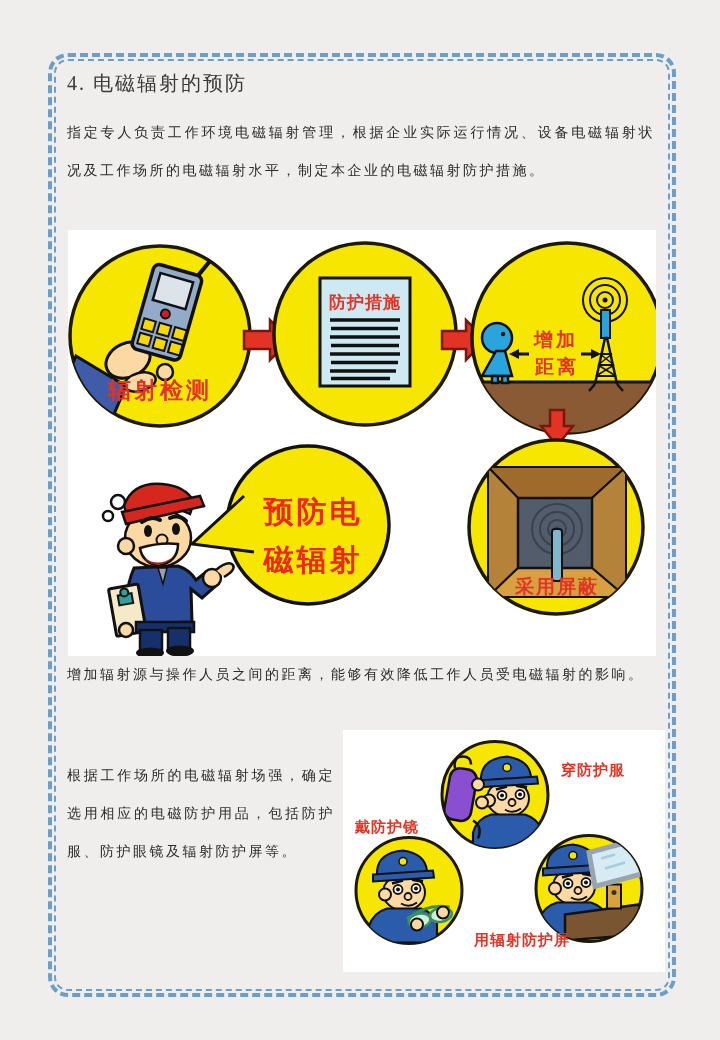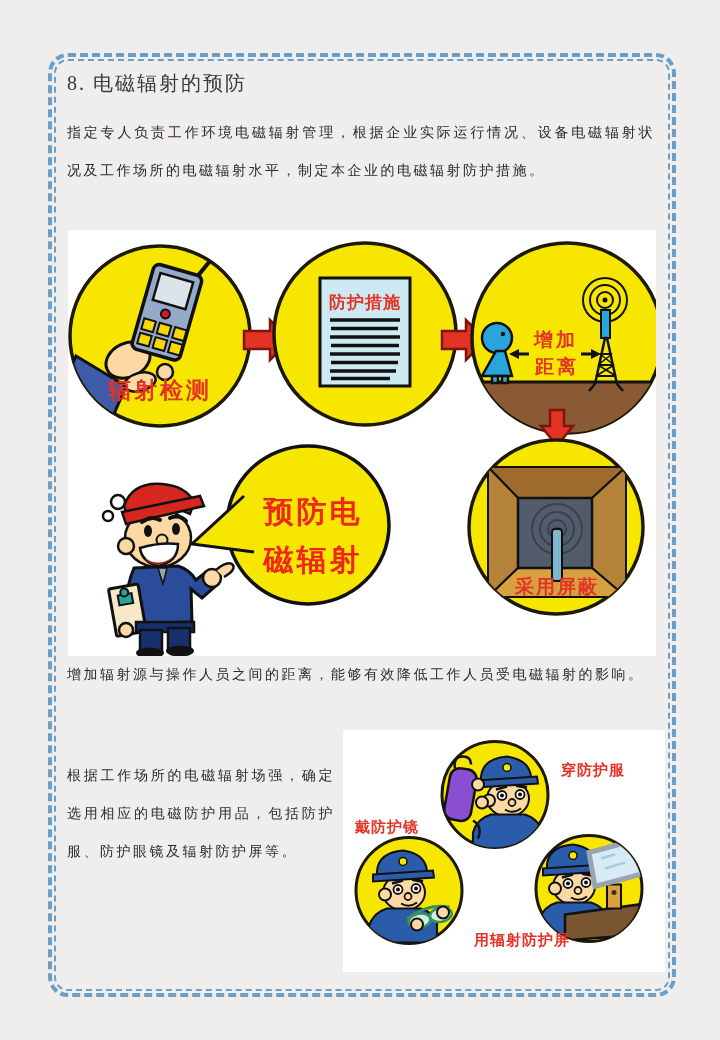--- a/index.html
+++ b/index.html
@@ -23,21 +23,21 @@
   .lbl{font-weight:bold;fill:#e23325;}
 </style>
 </head>
 <body>
 
 <div class="page">
   <div class="frame-outer">
     <div class="frame-inner"></div>
   </div>
 
-  <h1 class="section-title">8. 电磁辐射的预防</h1>
+  <h1 class="section-title">4. 电磁辐射的预防</h1>
   <p class="para para-1">指定专人负责工作环境电磁辐射管理，根据企业实际运行情况、设备电磁辐射状况及工作场所的电磁辐射水平，制定本企业的电磁辐射防护措施。</p>
 
   <div class="panel panel-main">
     <svg viewBox="0 0 588 426">
       <defs>
         <clipPath id="clipC1">
             <circle cx="92" cy="106" r="90"></circle>
           </clipPath>
         <clipPath id="clipC3">
             <circle cx="499" cy="108" r="95"></circle>

